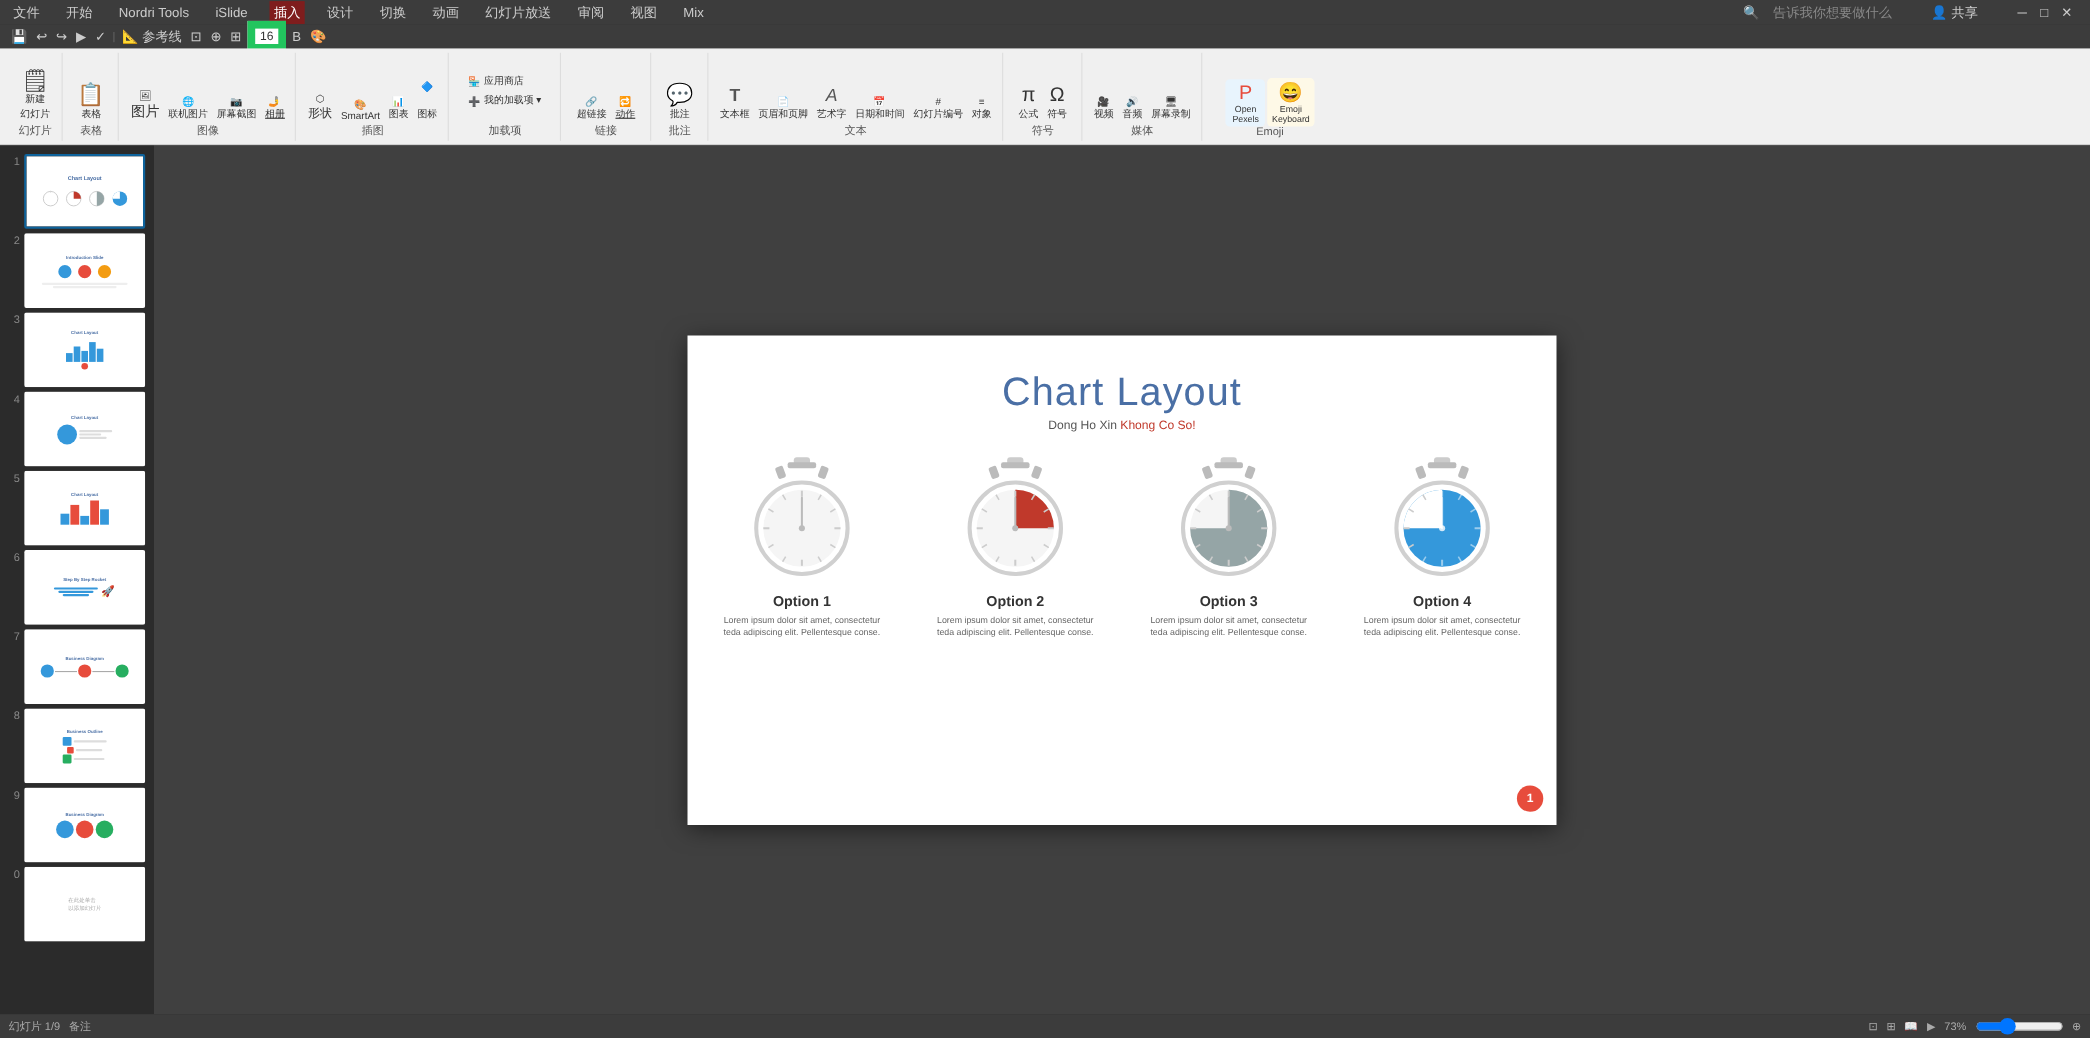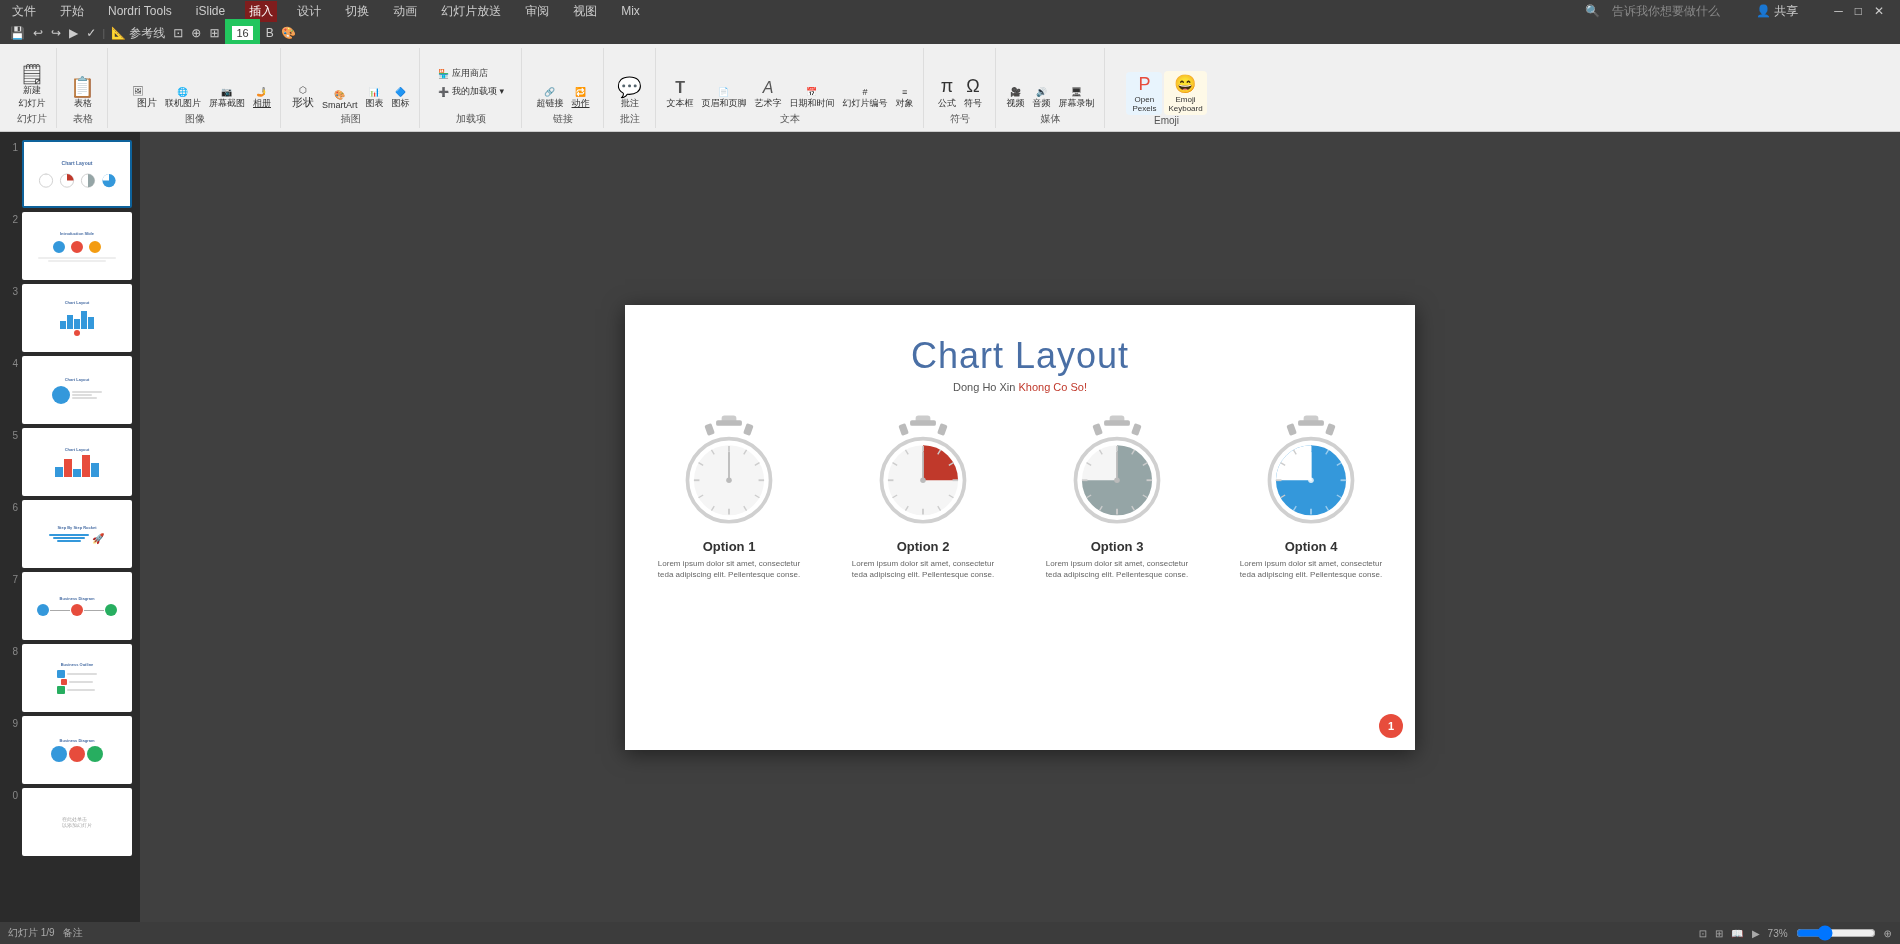--- a/index.html
+++ b/index.html
@@ -325,21 +325,21 @@
           <span style="font-size:9px;">表格</span>
         </div>
       </div>
       <div class="ribbon-group-label">表格</div>
     </div>
 
     <div class="ribbon-group" style="min-width:120px;">
       <div class="ribbon-group-items">
         <div class="ribbon-btn-small">
           <span>🖼</span>
-          <span style="font-size:10px;margin-left:18px;">图片</span>
+          <span style="font-size:13px;">图片</span>
         </div>
         <div class="ribbon-btn-small">
           <span>🌐</span>
           <span style="font-size:9px;">联机图片</span>
         </div>
         <div class="ribbon-btn-small">
           <span>📷</span>
           <span style="font-size:9px;">屏幕截图</span>
         </div>
         <div class="ribbon-btn-small">
@@ -359,21 +359,21 @@
         <div class="ribbon-btn-small">
           <span>🎨</span>
           <span style="font-size:9px;">SmartArt</span>
         </div>
         <div class="ribbon-btn-small">
           <span>📊</span>
           <span style="font-size:9px;">图表</span>
         </div>
         <div class="ribbon-btn-small">
           <span>🔷</span>
-          <span style="font-size:9px;">图标</span>
+          <span style="font-size:9px;margin-top:13px;">图标</span>
         </div>
       </div>
       <div class="ribbon-group-label">插图</div>
     </div>
 
     <div class="ribbon-group" style="min-width:100px;">
       <div class="ribbon-group-items" style="flex-direction:column;align-items:flex-start;gap:1px;">
         <div class="ribbon-btn-small" style="flex-direction:row;gap:3px;">
           <span>🏪</span>
           <span style="font-size:9px;">应用商店</span>

